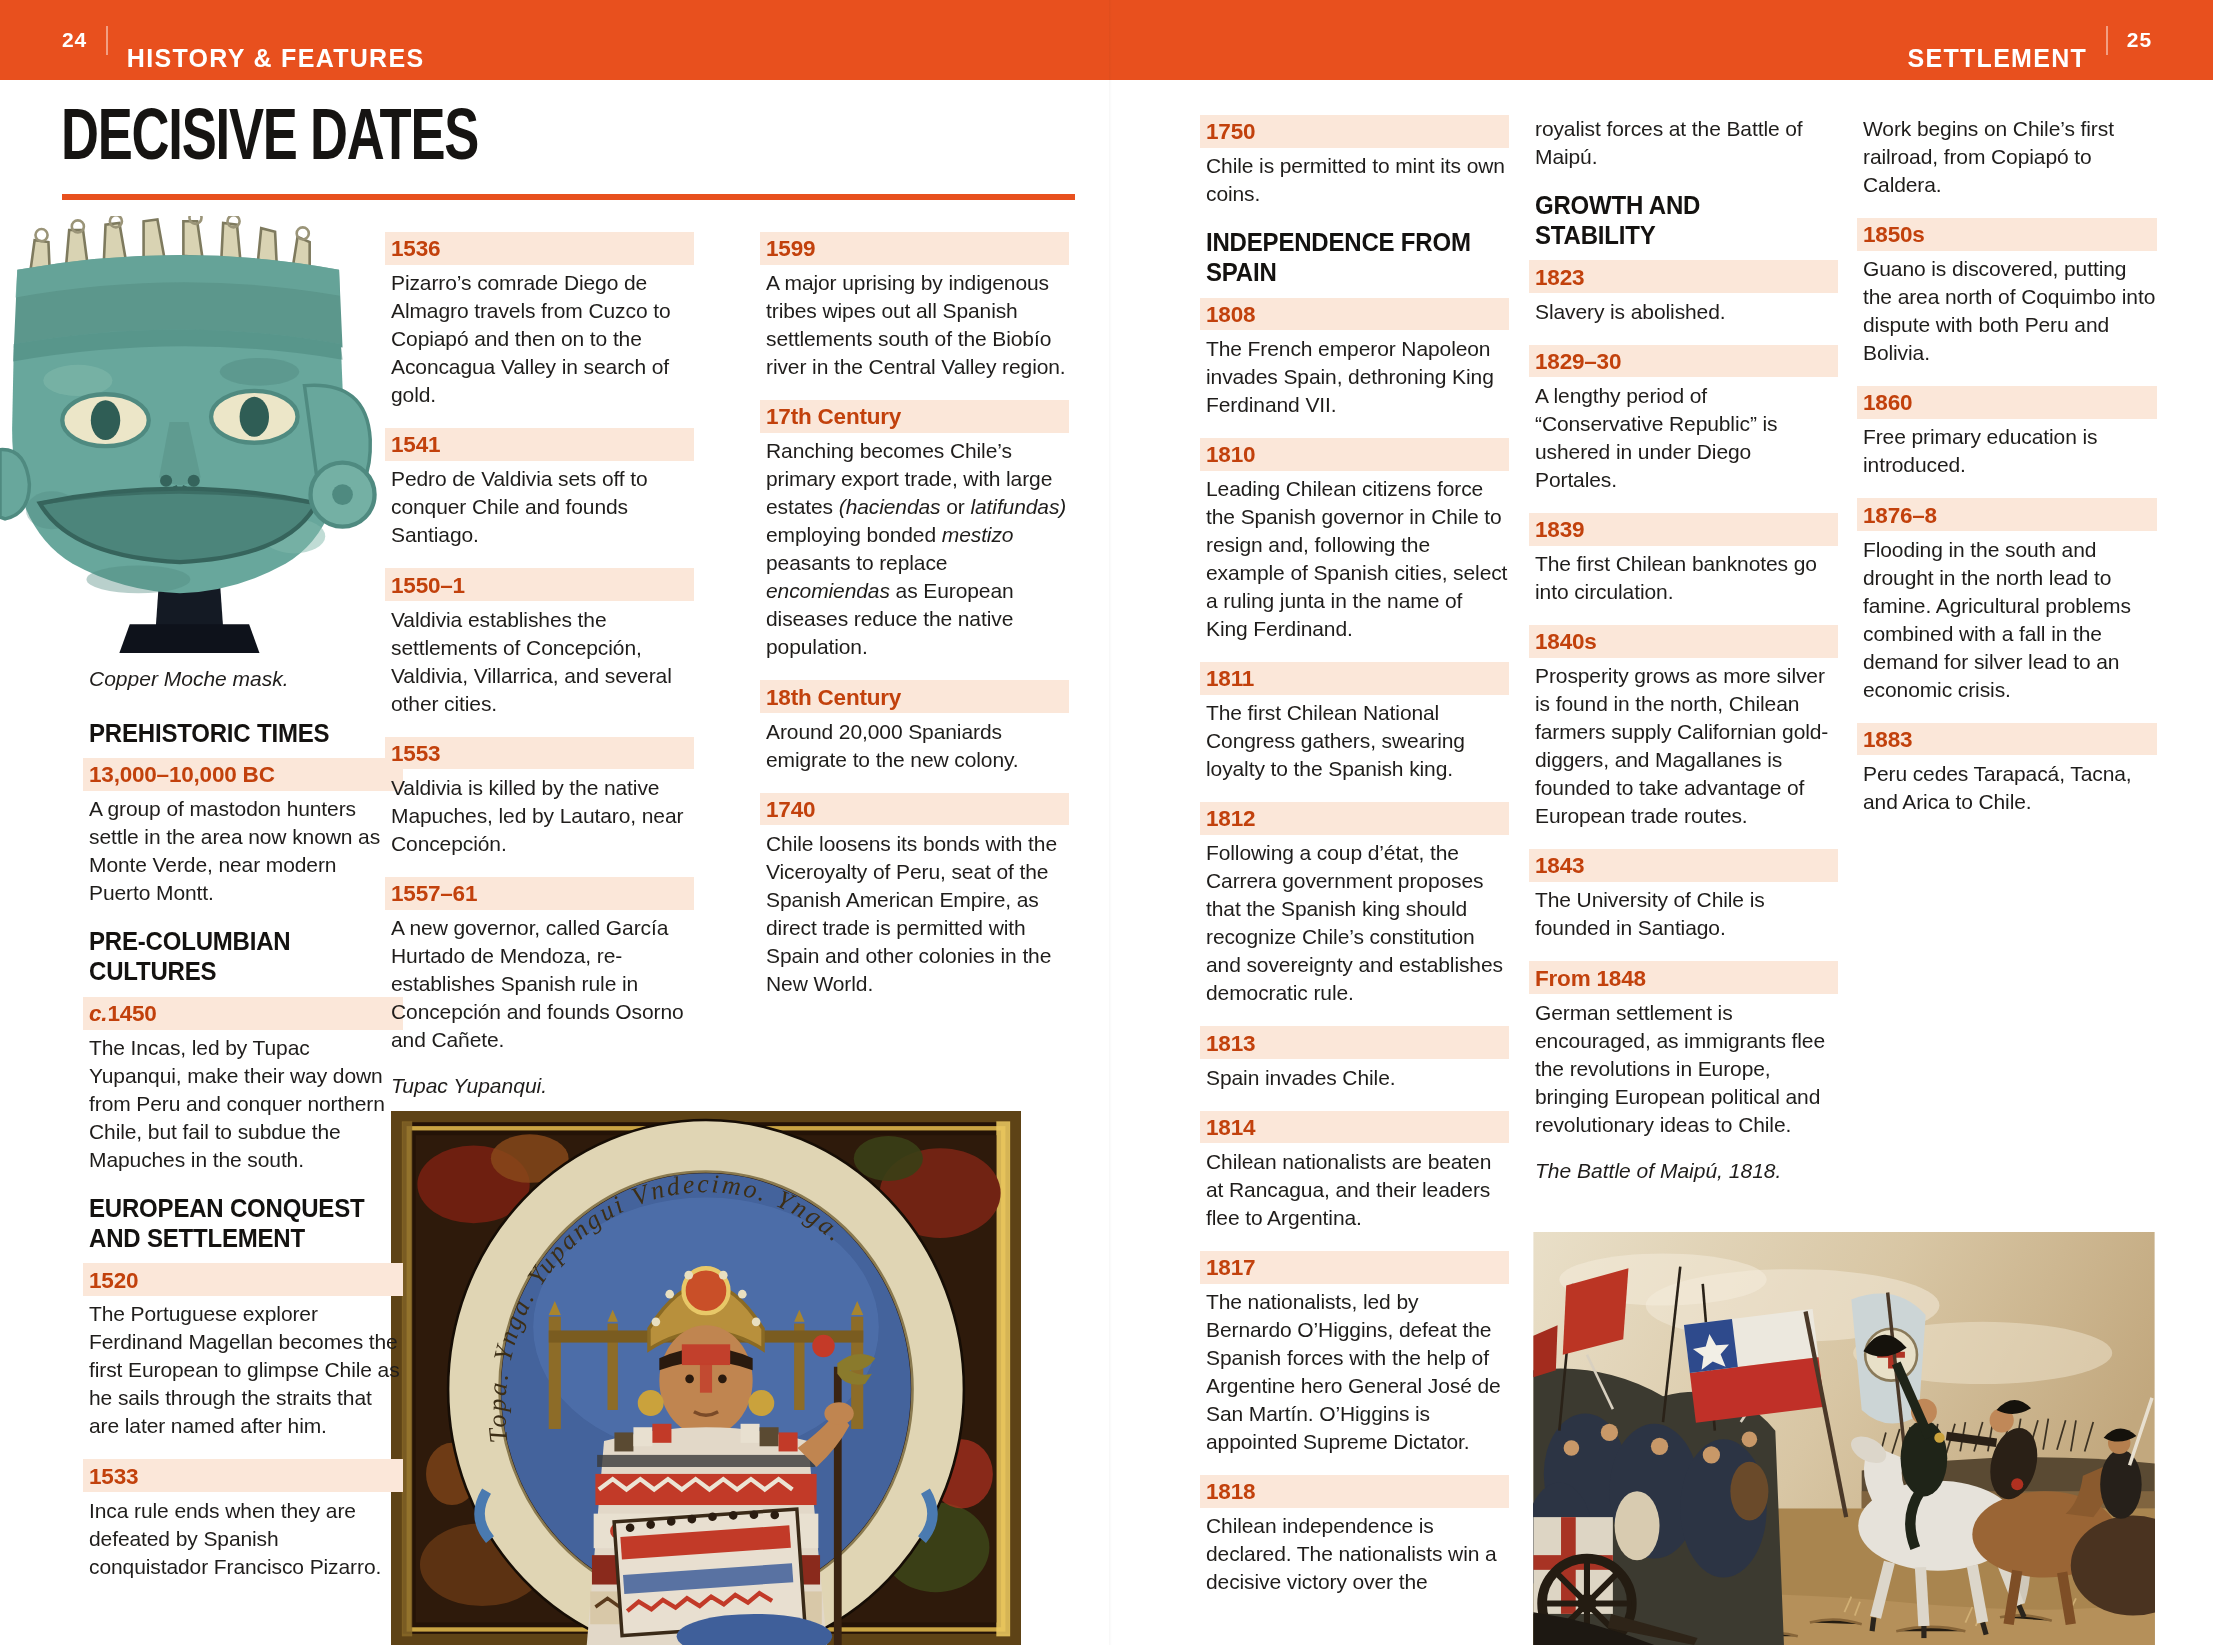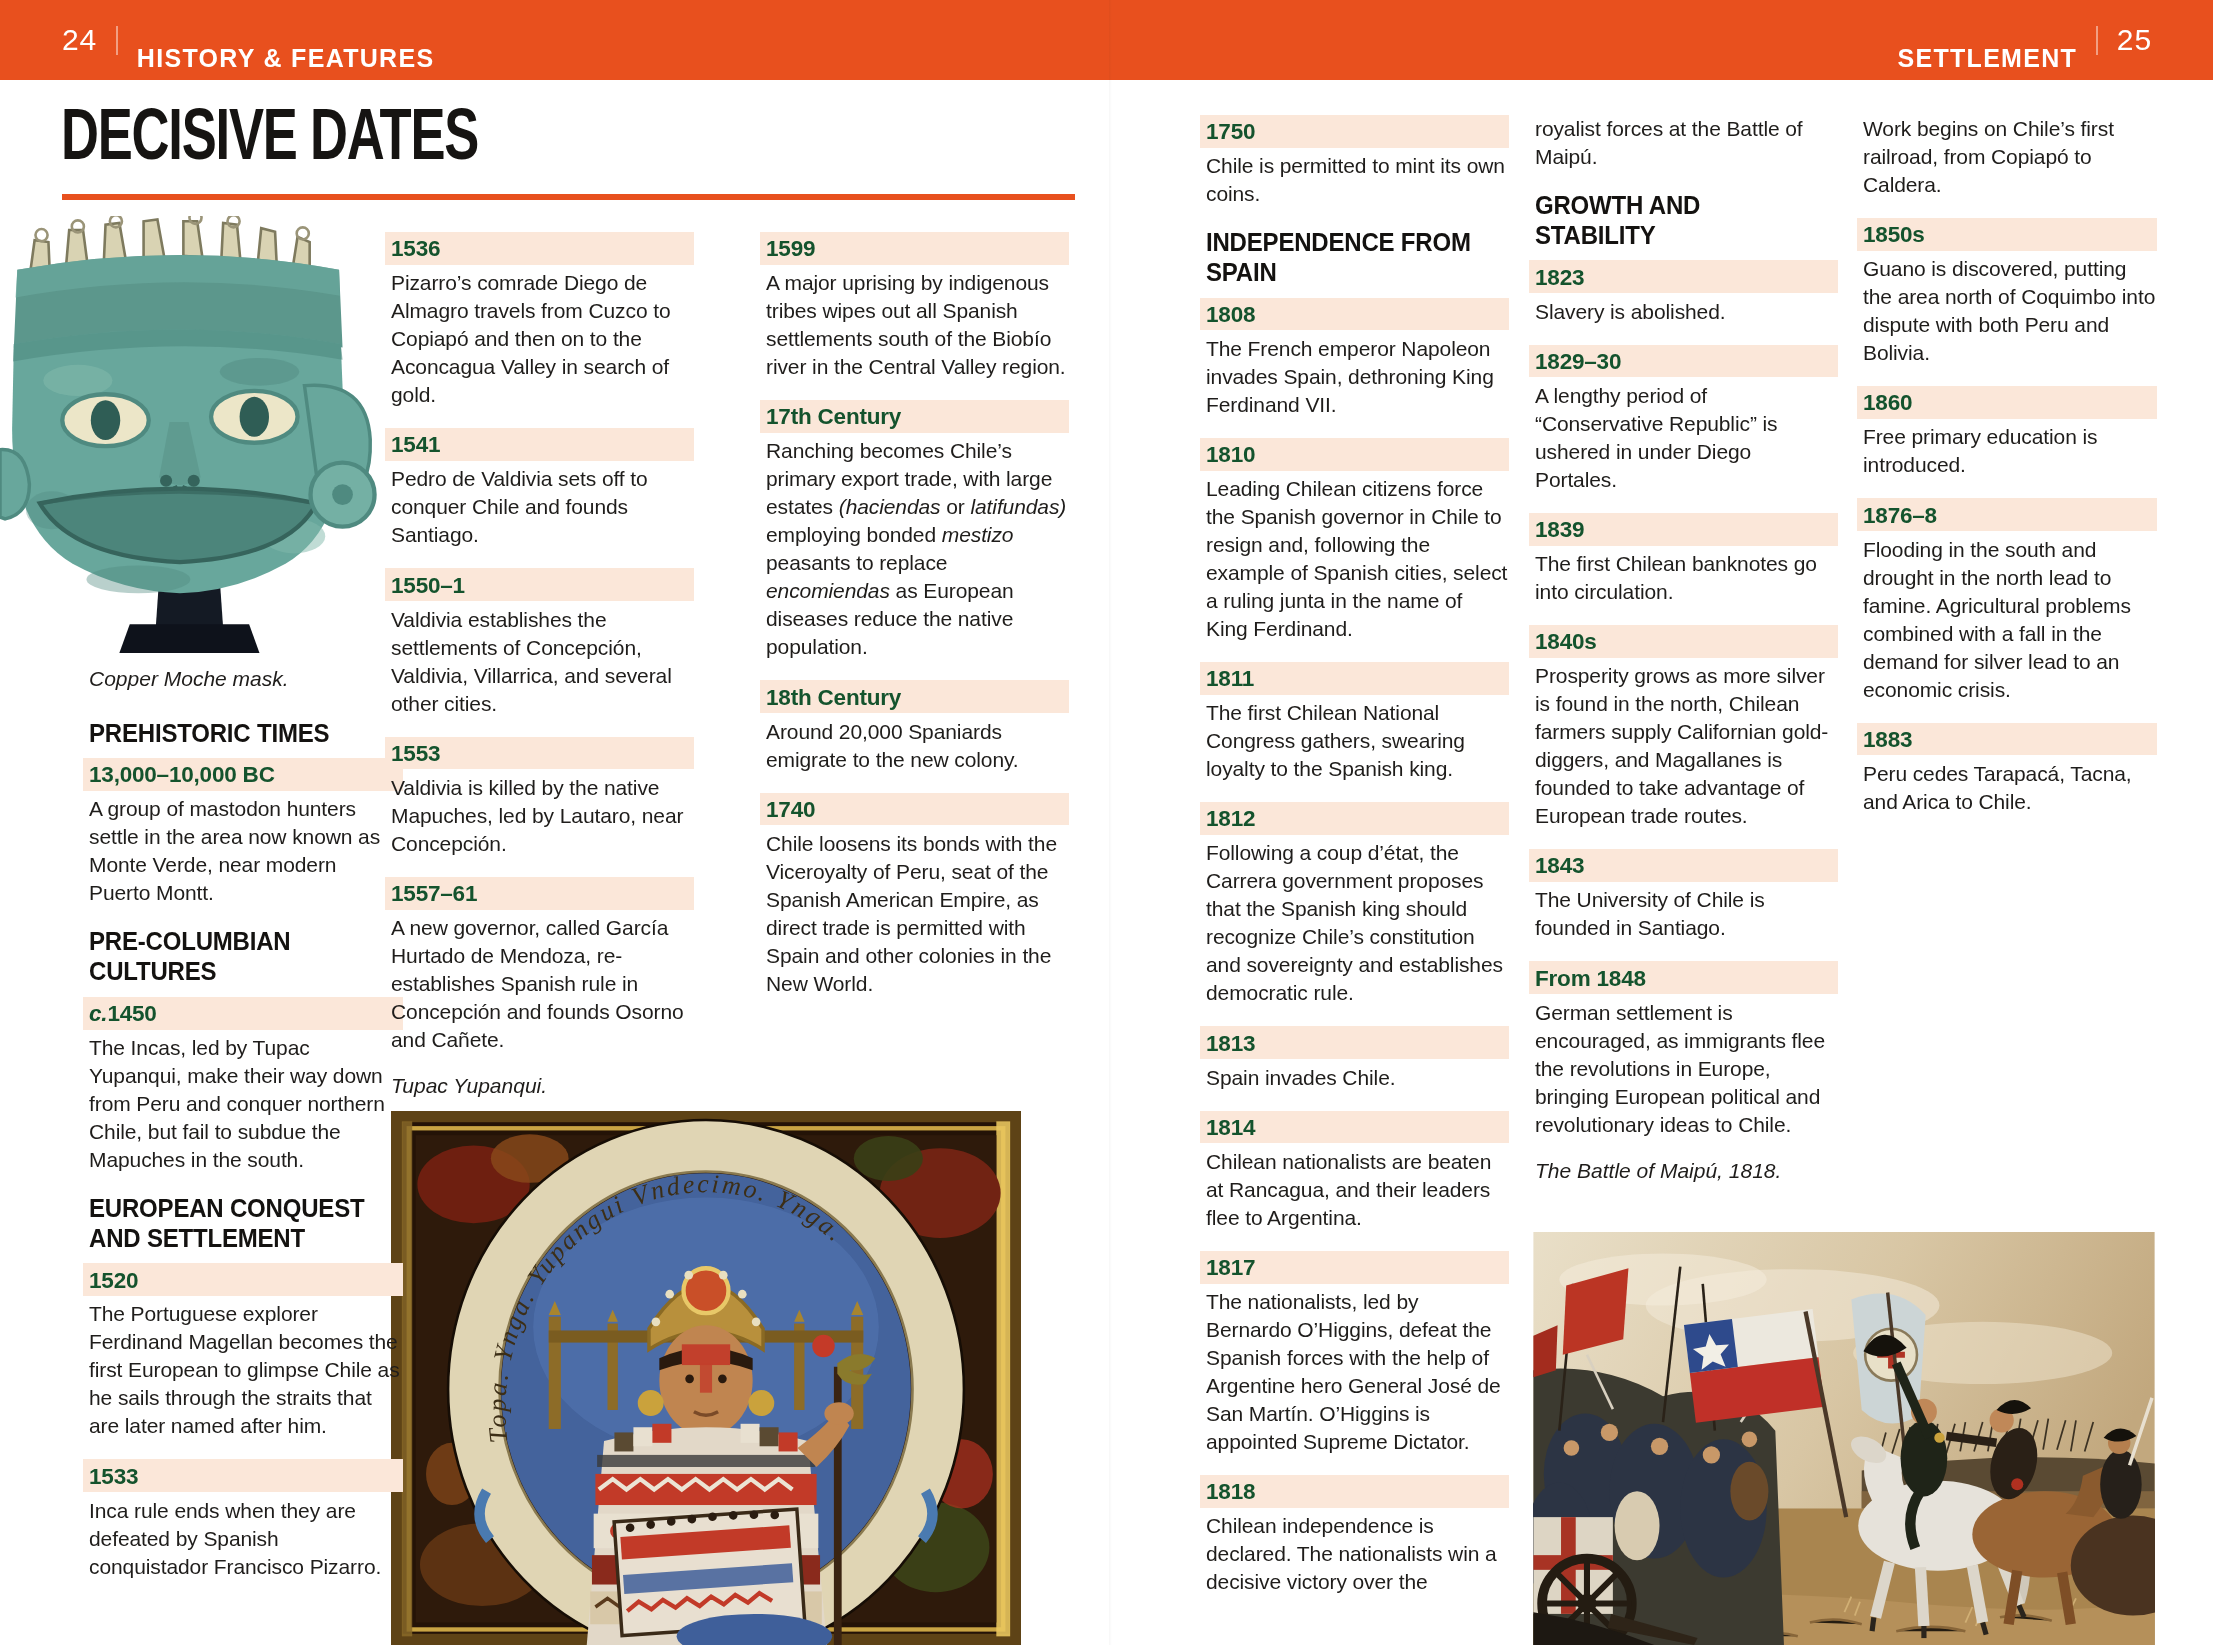--- a/index.html
+++ b/index.html
@@ -10,36 +10,36 @@
   }
   
   #topbar{
     position:absolute;left:0;top:0;width:2214px;height:80px;
     background:#e8501e;display:flex;align-items:center;justify-content:space-between;
     color:#fff;
   }
   .hgroup{display:flex;align-items:center;gap:19px;}
   .hgroup.left{margin-left:62px;}
   .hgroup.right{margin-right:62px;}
-  .hnum{font-size:30px;font-weight:normal;letter-spacing:0.9px;}
+  .hnum{font-size:21px;font-weight:bold;letter-spacing:0.9px;}
   .hlabel{font-size:25px;font-weight:bold;letter-spacing:1.3px;margin-top:36px;}
   .hdiv{width:1.7px;height:29px;background:rgba(255,255,255,0.45);}
   
   #page-title{
     position:absolute;left:61px;top:97px;margin:0;
     font-size:73px;font-weight:bold;letter-spacing:-1.7px;line-height:1;
     transform:scaleX(0.72);transform-origin:left top;color:#161412;white-space:nowrap;
   }
   #title-rule{position:absolute;left:62px;top:194px;width:1013px;height:6px;background:#e8501e;}
   
   .col{position:absolute;font-size:21px;line-height:28px;}
   .entry{margin-bottom:19px;}
   .date-bar{
     background:#fbe7d9;font-weight:bold;font-size:22.5px;line-height:26px;
-    padding:4.3px 5.2px 2.6px 6px;margin:0 0 4.3px -6px;color:#14532d;letter-spacing:-0.2px;
+    padding:4.3px 5.2px 2.6px 6px;margin:0 0 4.3px -6px;color:#c2410c;letter-spacing:-0.2px;
   }
   .entry-text{letter-spacing:-0.1px;}
   .heading{
     font-weight:bold;font-size:25px;line-height:30px;letter-spacing:-0.2px;
     margin:5.2px 0 10.4px;color:#141210;transform:scaleX(0.96);transform-origin:left top;white-space:pre-line;
   }
   .caption{font-style:italic;font-size:21px;line-height:26px;margin:1.7px 0 26px;}
   .cont-text{margin-bottom:19px;letter-spacing:-0.1px;}
   
   .fig{position:absolute;overflow:hidden;}

